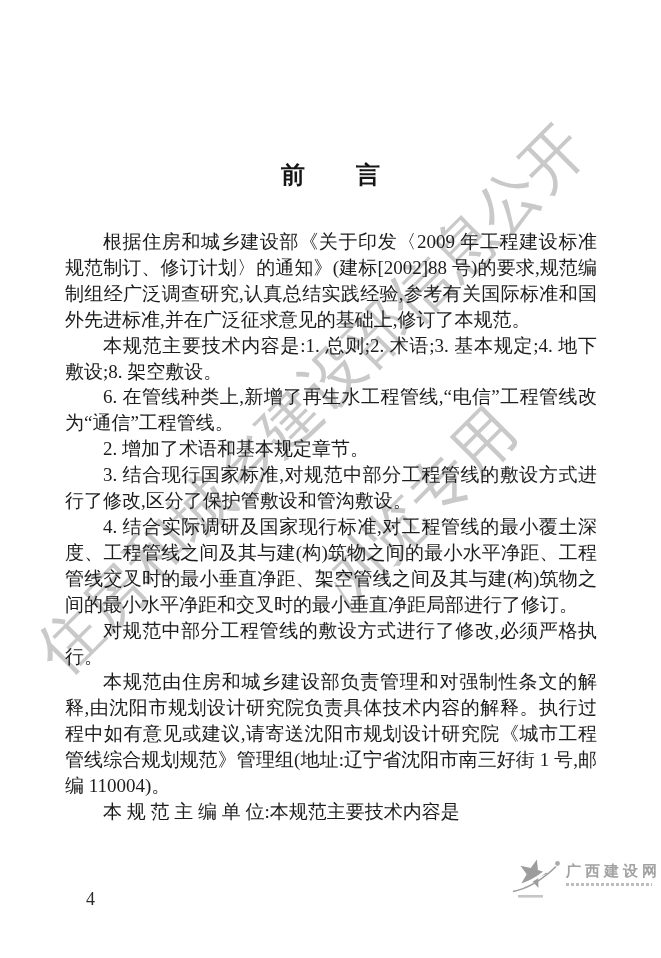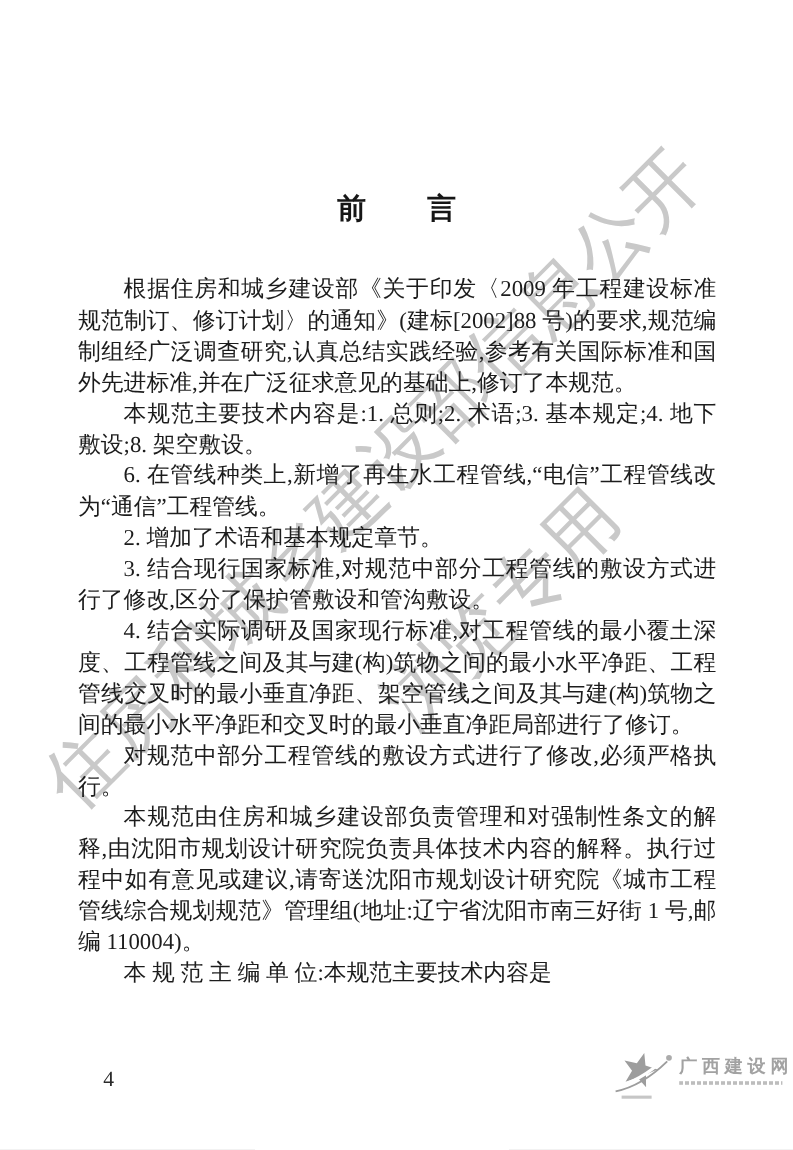--- a/index.html
+++ b/index.html
@@ -54,21 +54,21 @@
     position:absolute;
     left:86px; top:889px;
     z-index:2;
     font-size:18px;
     color:#2a2a2a;
   }
 
   
   .logo {
     position:absolute;
-    left:509px; top:871px;
+    left:509px; top:853px;
     z-index:2;
     display:flex;
     align-items:flex-start;
     gap:3px;
     color:#a2a2a2;
   }
   .logo-textblock { padding-top:9px; }
   .logo-name {
     font-size:15px;
     letter-spacing:4px;

